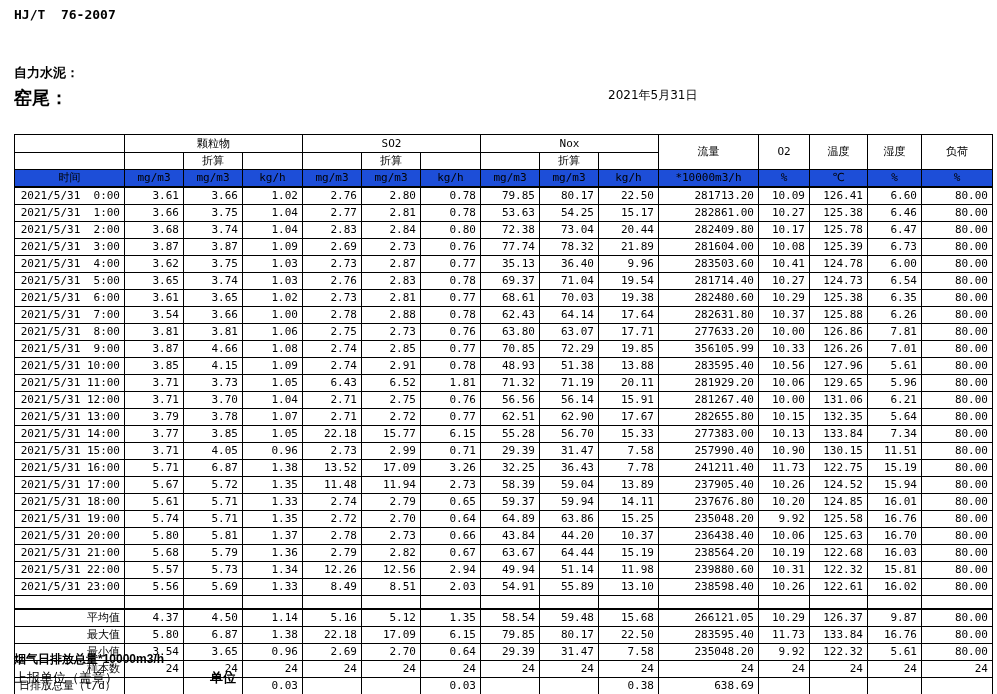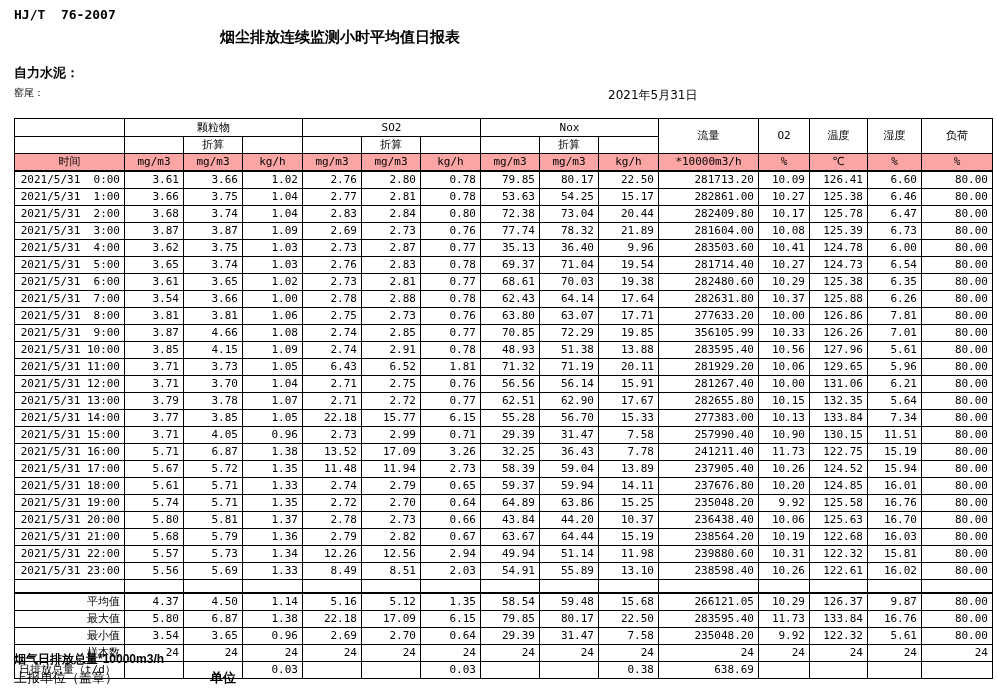--- a/index.html
+++ b/index.html
@@ -5,47 +5,46 @@
   html,body{margin:0;padding:0;background:#fff;}
   body{width:997px;height:694px;overflow:hidden;color:#000;
        font-family:"DejaVu Sans",sans-serif;}
   .page{position:relative;width:921px;height:694px;background:#fff;}
 
   .std{position:absolute;left:14px;top:7px;font-weight:bold;font-size:13px;
        white-space:pre;font-family:"DejaVu Sans Mono",monospace;}
   .title{position:absolute;left:40px;top:28px;width:600px;text-align:center;
          font-weight:bold;font-size:15px;}
   .company{position:absolute;left:14px;top:64px;font-weight:bold;font-size:13px;}
-  .loc{position:absolute;left:14px;top:86px;font-weight:normal;font-size:10px;text-align:center;}
+  .loc{position:absolute;left:14px;top:86px;font-weight:bold;font-size:18px;text-align:center;}
   .date{position:absolute;left:608px;top:87px;font-weight:normal;font-size:12px;}
 
-  table{position:absolute;left:14px;top:118px;border-collapse:collapse;
+  table{position:absolute;left:14px;top:134px;border-collapse:collapse;
         table-layout:fixed;width:978px;font-size:11px;
         font-family:"DejaVu Sans Mono","DejaVu Sans",monospace;}
   td{border:1px solid #000;padding:0 4px;height:16px;line-height:16px;
      text-align:right;overflow:hidden;white-space:pre;}
   thead td{text-align:center;padding:0 1px;}
   thead tr:first-child td{height:17px;}
-  .units td{background:#fca5a5;border-bottom:2px solid #000;}
+  .units td{background:#1d4ed8;border-bottom:2px solid #000;}
   tbody td:first-child{padding-right:4px;}
   .sep td{height:12px;line-height:12px;border-bottom:2px solid #000;}
   .total-row td:first-child{text-align:left;margin-top:28px;}
 
   .footnote{position:absolute;left:14px;top:651px;font-weight:bold;font-size:12px;
             font-family:Liberation Sans, sans-serif;}
   .report-unit{position:absolute;left:14px;top:669px;font-weight:normal;font-size:13px;}
   .unit-label{position:absolute;left:210px;top:669px;font-weight:bold;font-size:13px;}
 </style>
 </head>
 <body>
 
 <div class="page">
 
   <div class="std">HJ/T  76-2007</div>
-  <div class="title">烟尘排放连续监测小时平均值日报表</div>
   <div class="company">自力水泥：</div>
   <div class="loc">窑尾：</div>
   <div class="date">2021年5月31日</div>
 
   <table>
     <colgroup>
       <col style="width:110px">
         <col style="width:59px">
         <col style="width:59px">
         <col style="width:60px">

